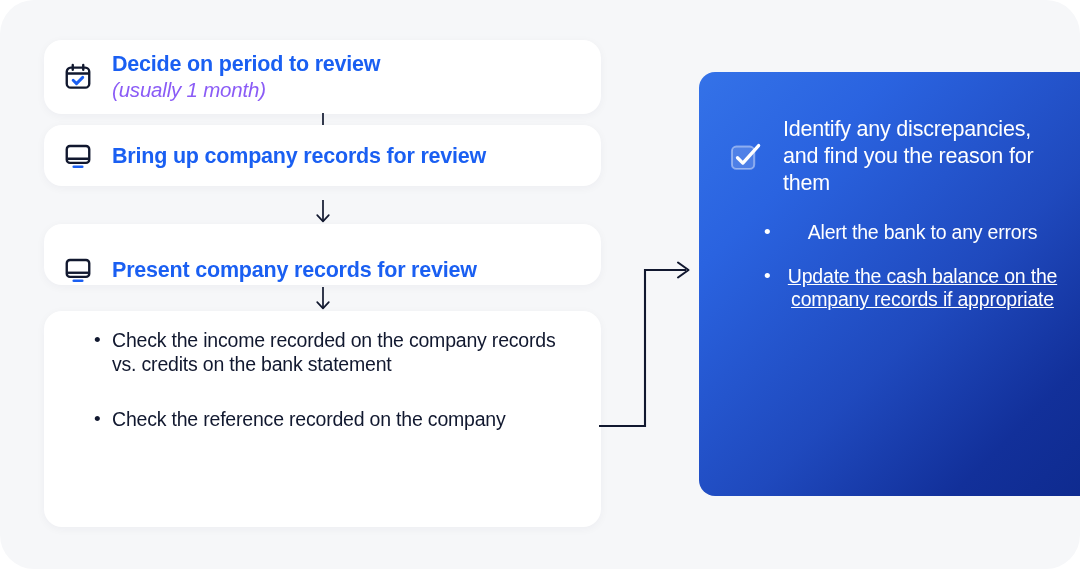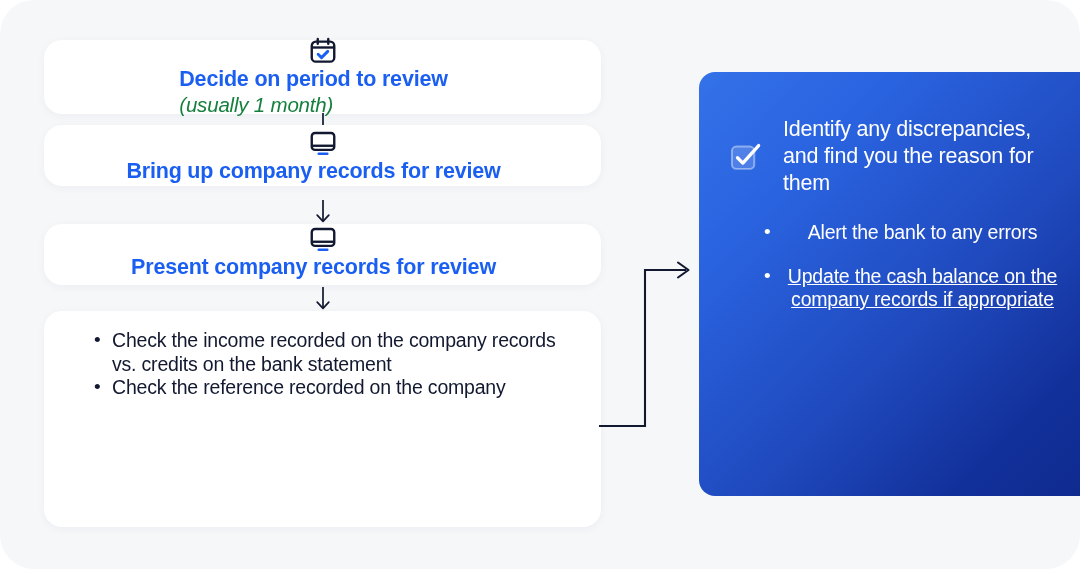--- a/index.html
+++ b/index.html
@@ -45,21 +45,20 @@
     box-shadow: 0 2px 10px rgba(16, 24, 64, 0.045);
     box-sizing: border-box;
     display: flex;
     align-items: flex-start;
   }
 
   .card-row {
     display: flex;
     align-items: flex-start;
     width: 100%;
-    flex-direction: column;
   }
 
   .icon-cell {
     width: 68px;
     min-width: 68px;
     display: flex;
     justify-content: center;
     align-items: flex-start;
   }
 
@@ -70,58 +69,58 @@
 
   .card-title {
     color: #1a5ff2;
     font-weight: bold;
     font-size: 21.5px;
     line-height: 26px;
     letter-spacing: -0.2px;
   }
 
   .card-sub {
-    color: #15803d;
+    color: #8b5cf6;
     font-style: italic;
     font-size: 20.5px;
     line-height: 26px;
     letter-spacing: -0.2px;
   }
 
   
   #card-1 { top: 40px; height: 74px; align-items: center; }
   #card-1 .card-row { align-items: center; }
 
   
   #card-2 { top: 125px; height: 61px; align-items: center; }
   #card-2 .card-row { align-items: center; }
 
   
-  #card-3 { top: 224px; height: 61px; align-items: flex-start; }
+  #card-3 { top: 224px; height: 61px; align-items: flex-end; }
   #card-3 .card-row { align-items: center; }
 
   
   #card-4 { top: 311px; height: 216px; padding-top: 0px; }
   #card-4 .card-row { align-items: flex-start; padding-top: 10px; }
   #card-4 .icon-cell { padding-top: 36px; }
 
   .bullets {
     list-style: none;
     margin: 0;
     padding: 0;
     margin-top: 18px;
   }
   .bullets li {
     position: relative;
     padding-left: 20px;
     color: #11182f;
     font-size: 19.5px;
     line-height: 23.5px;
     letter-spacing: -0.2px;
-    margin-bottom: 0;
+    margin-bottom: 32px;
   }
   .bullets li:last-child { margin-bottom: 0; }
   .bullets li::before {
     content: "\2022";
     position: absolute;
     left: 2px;
     top: -1px;
     font-size: 19px;
     color: #11182f;
   }

